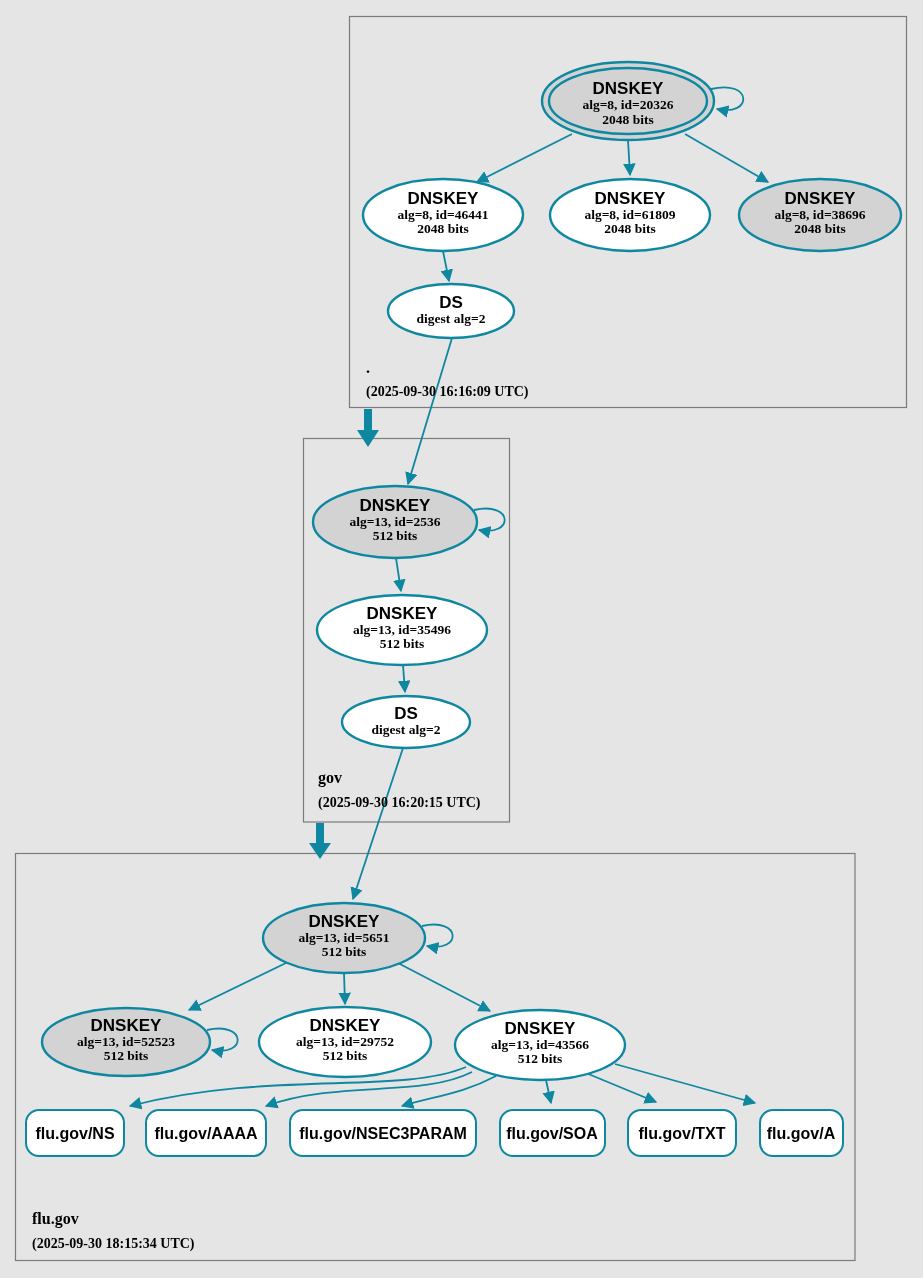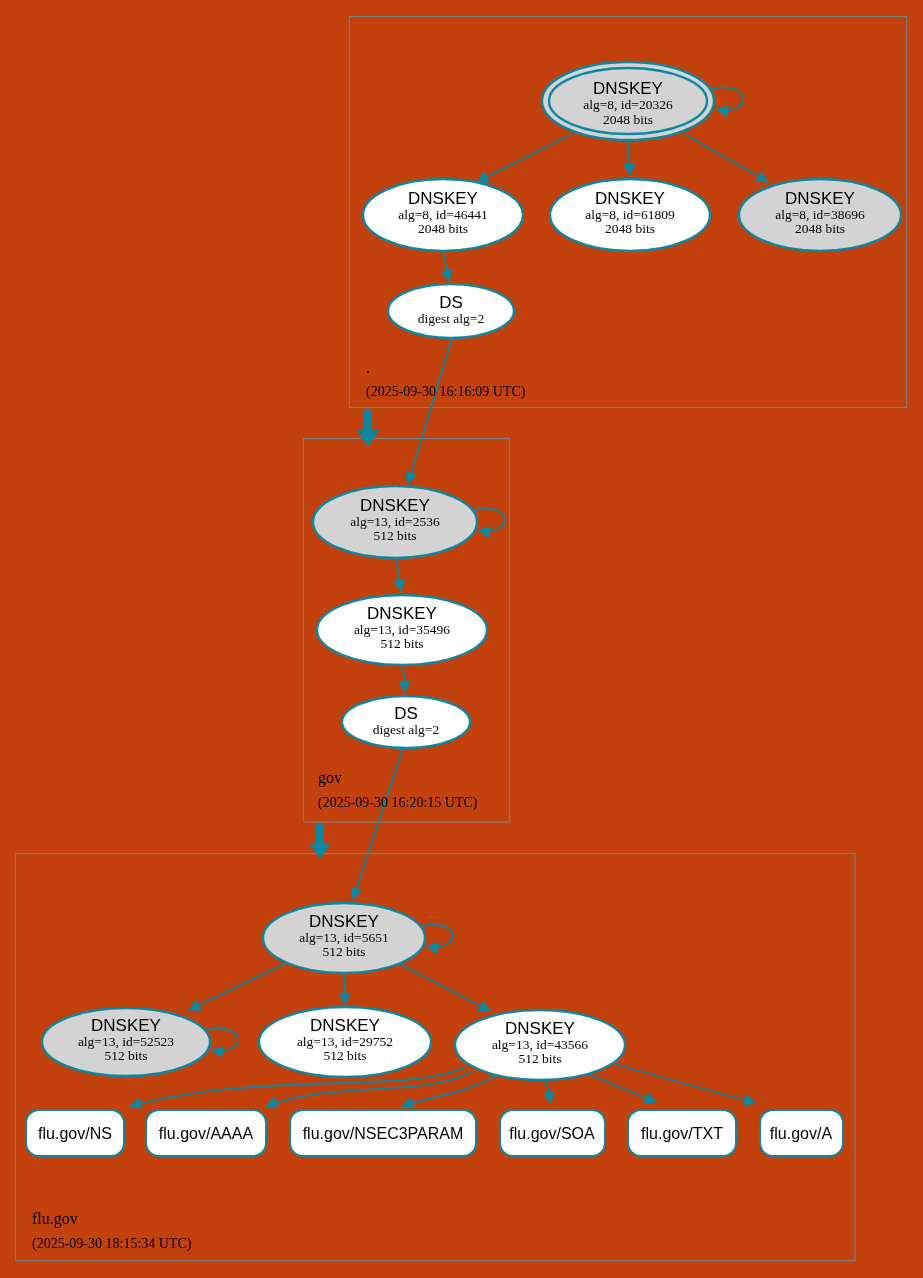--- a/index.html
+++ b/index.html
@@ -1,16 +1,16 @@
 <!DOCTYPE html>
 <html><head>
 <meta charset="utf-8">
 <style>
   html,body{margin:0;padding:0;background:#ffffff;}
-  .stage{position:relative;width:923px;height:1278px;background:#c2410c;overflow:hidden;}
+  .stage{position:relative;width:923px;height:1278px;background:#e5e5e5;overflow:hidden;font-weight:bold;}
   svg{display:block;}
   .zone-box{fill:none;stroke:#7b7b7b;stroke-width:1.2px;}
   .edge{stroke:#0e87a1;stroke-width:1.8px;fill:none;}
   .edge-thick{stroke:#0e87a1;stroke-width:8px;fill:none;}
   .ah{fill:#0e87a1;}
   .node{stroke:#0e87a1;stroke-width:2.4px;}
   .fill-gray{fill:#d3d3d3;}
   .fill-white{fill:#ffffff;}
   .rrset-box{fill:#ffffff;stroke:#0e87a1;stroke-width:2px;}
   .node-title{font-family:"Liberation Sans",sans-serif;font-size:17px;fill:#000;text-anchor:middle;}

